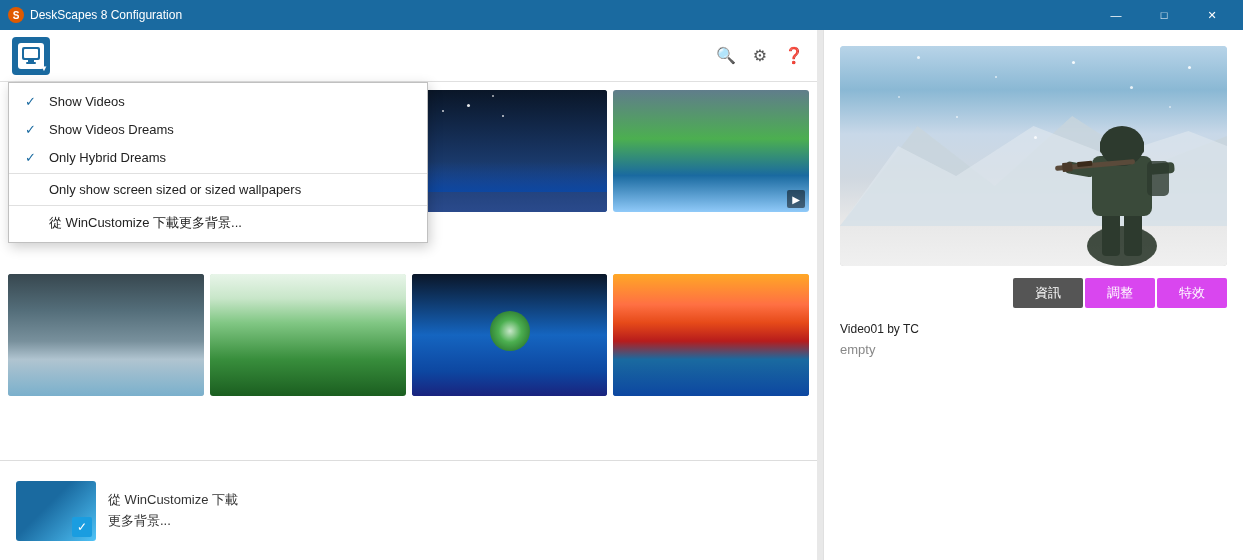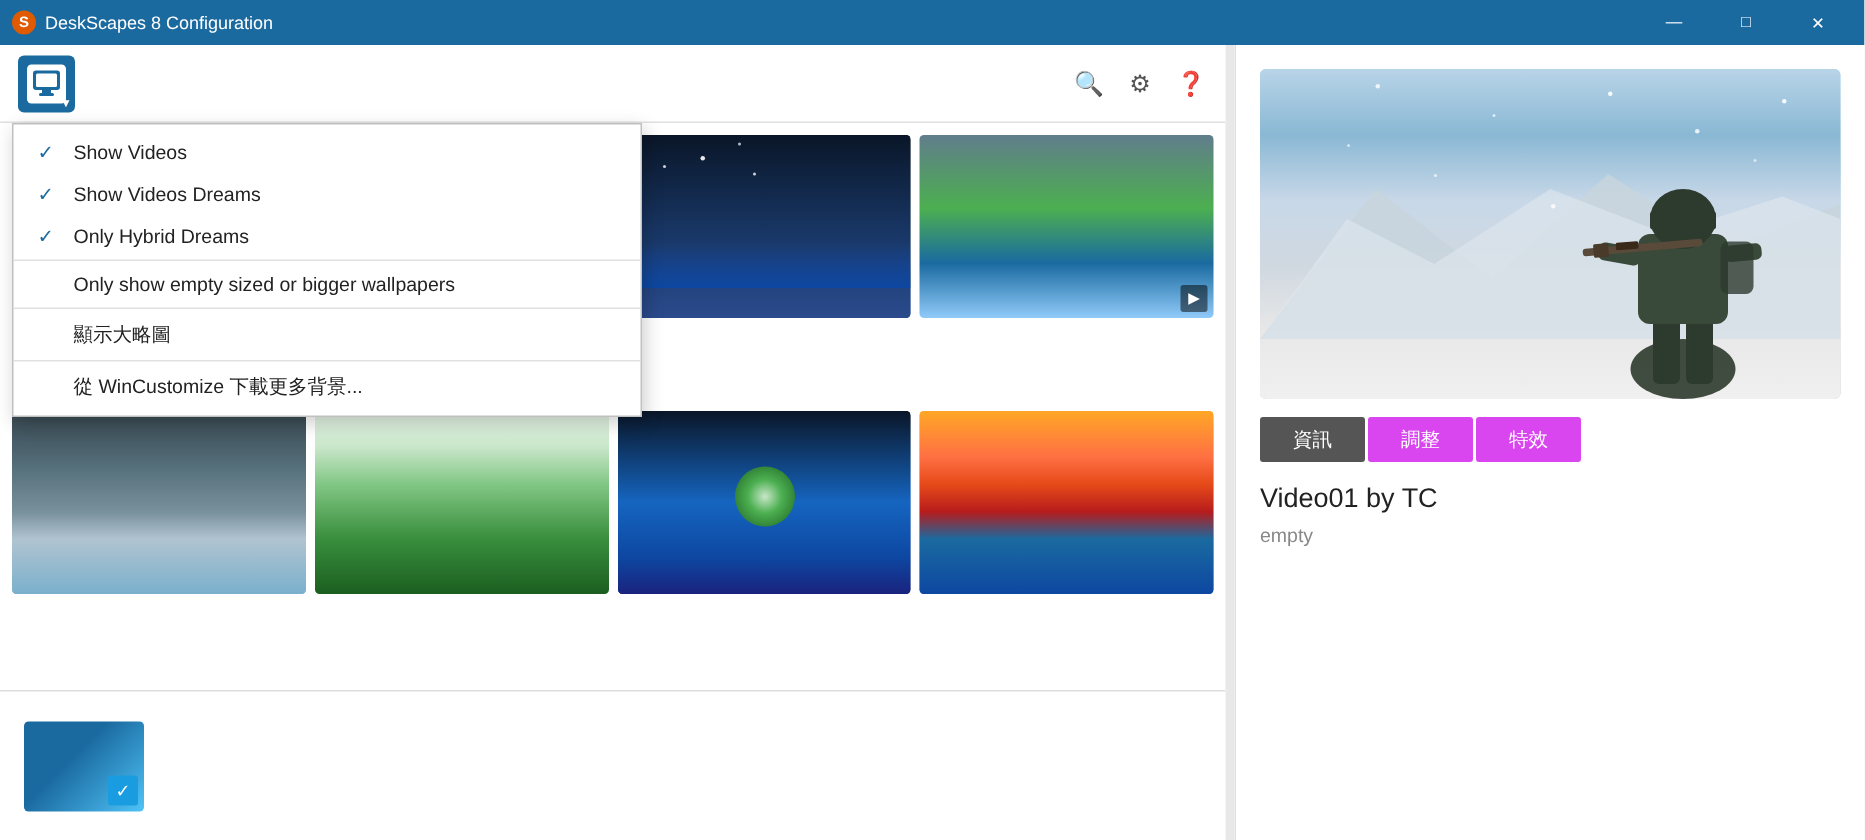--- a/index.html
+++ b/index.html
@@ -246,37 +246,37 @@
       border-radius: 4px;
       overflow: hidden;
       position: relative;
       margin-bottom: 12px;
     }
 
     
     .tabs {
       display: flex;
       gap: 2px;
-      justify-content: flex-start;
+      justify-content: flex-end;
       margin-bottom: 14px;
     }
     .tab {
       padding: 6px 22px;
       background: #d946ef;
       color: white;
       border-radius: 2px;
       cursor: pointer;
       font-size: 13px;
     }
     .tab.active {
       background: #555;
     }
 
     .video-title {
-      font-size: 18px;
+      font-size: 12px;
       color: #222;
       margin-bottom: 6px;
     }
     .video-desc {
       font-size: 13px;
       color: #888;
     }
 
     
     .thumb-blue { background: linear-gradient(135deg, #1a6aa0 0%, #4fc3f7 50%, #1a237e 100%); }
@@ -342,25 +342,21 @@
       <div class="menu-item">
         <span class="checkmark">✓</span>
         <span>Show Videos Dreams</span>
       </div>
       <div class="menu-item">
         <span class="checkmark">✓</span>
         <span>Only Hybrid Dreams</span>
       </div>
       <div class="menu-item separator-above">
         <span class="checkmark"></span>
-        <span>Only show empty sized or bigger wallpapers</span>
-      </div>
-      <div class="menu-item separator-above">
-        <span class="checkmark"></span>
-        <span>顯示大略圖</span>
+        <span>Only show screen sized or sized wallpapers</span>
       </div>
       <div class="menu-item separator-above">
         <span class="checkmark"></span>
         <span>從 WinCustomize 下載更多背景...</span>
       </div>
     </div>
 
     <div style="position: absolute; top: 52px; left: 0; right: 0; bottom: 100px; padding: 8px; display: grid; grid-template-columns: repeat(4, 1fr); grid-template-rows: repeat(2, 1fr); gap: 6px; overflow: hidden; z-index: 0;">
 
       <div class="thumb thumb-blue">
@@ -395,20 +391,24 @@
         </div>
       </div>
       <div class="thumb thumb-sunset">
         <div style="position:absolute;top:0;left:0;right:0;bottom:0;background:linear-gradient(180deg,#ffa726 0%,#ff7043 25%,#e64a19 40%,#b71c1c 55%,#1a6aa0 70%,#0d47a1 100%);"></div>
       </div>
     </div>
 
     <div class="bottom-download">
       <div class="thumb-small">
         <div class="thumb-small-check">✓</div>
+      </div>
+      <div class="download-text">
+        <span>從 WinCustomize 下載</span><br>
+        <span>更多背景...</span>
       </div>
     </div>
   </div>
 
   <div class="panel-divider"></div>
 
   <div class="right-panel">
 
     <div class="preview-image">
 

